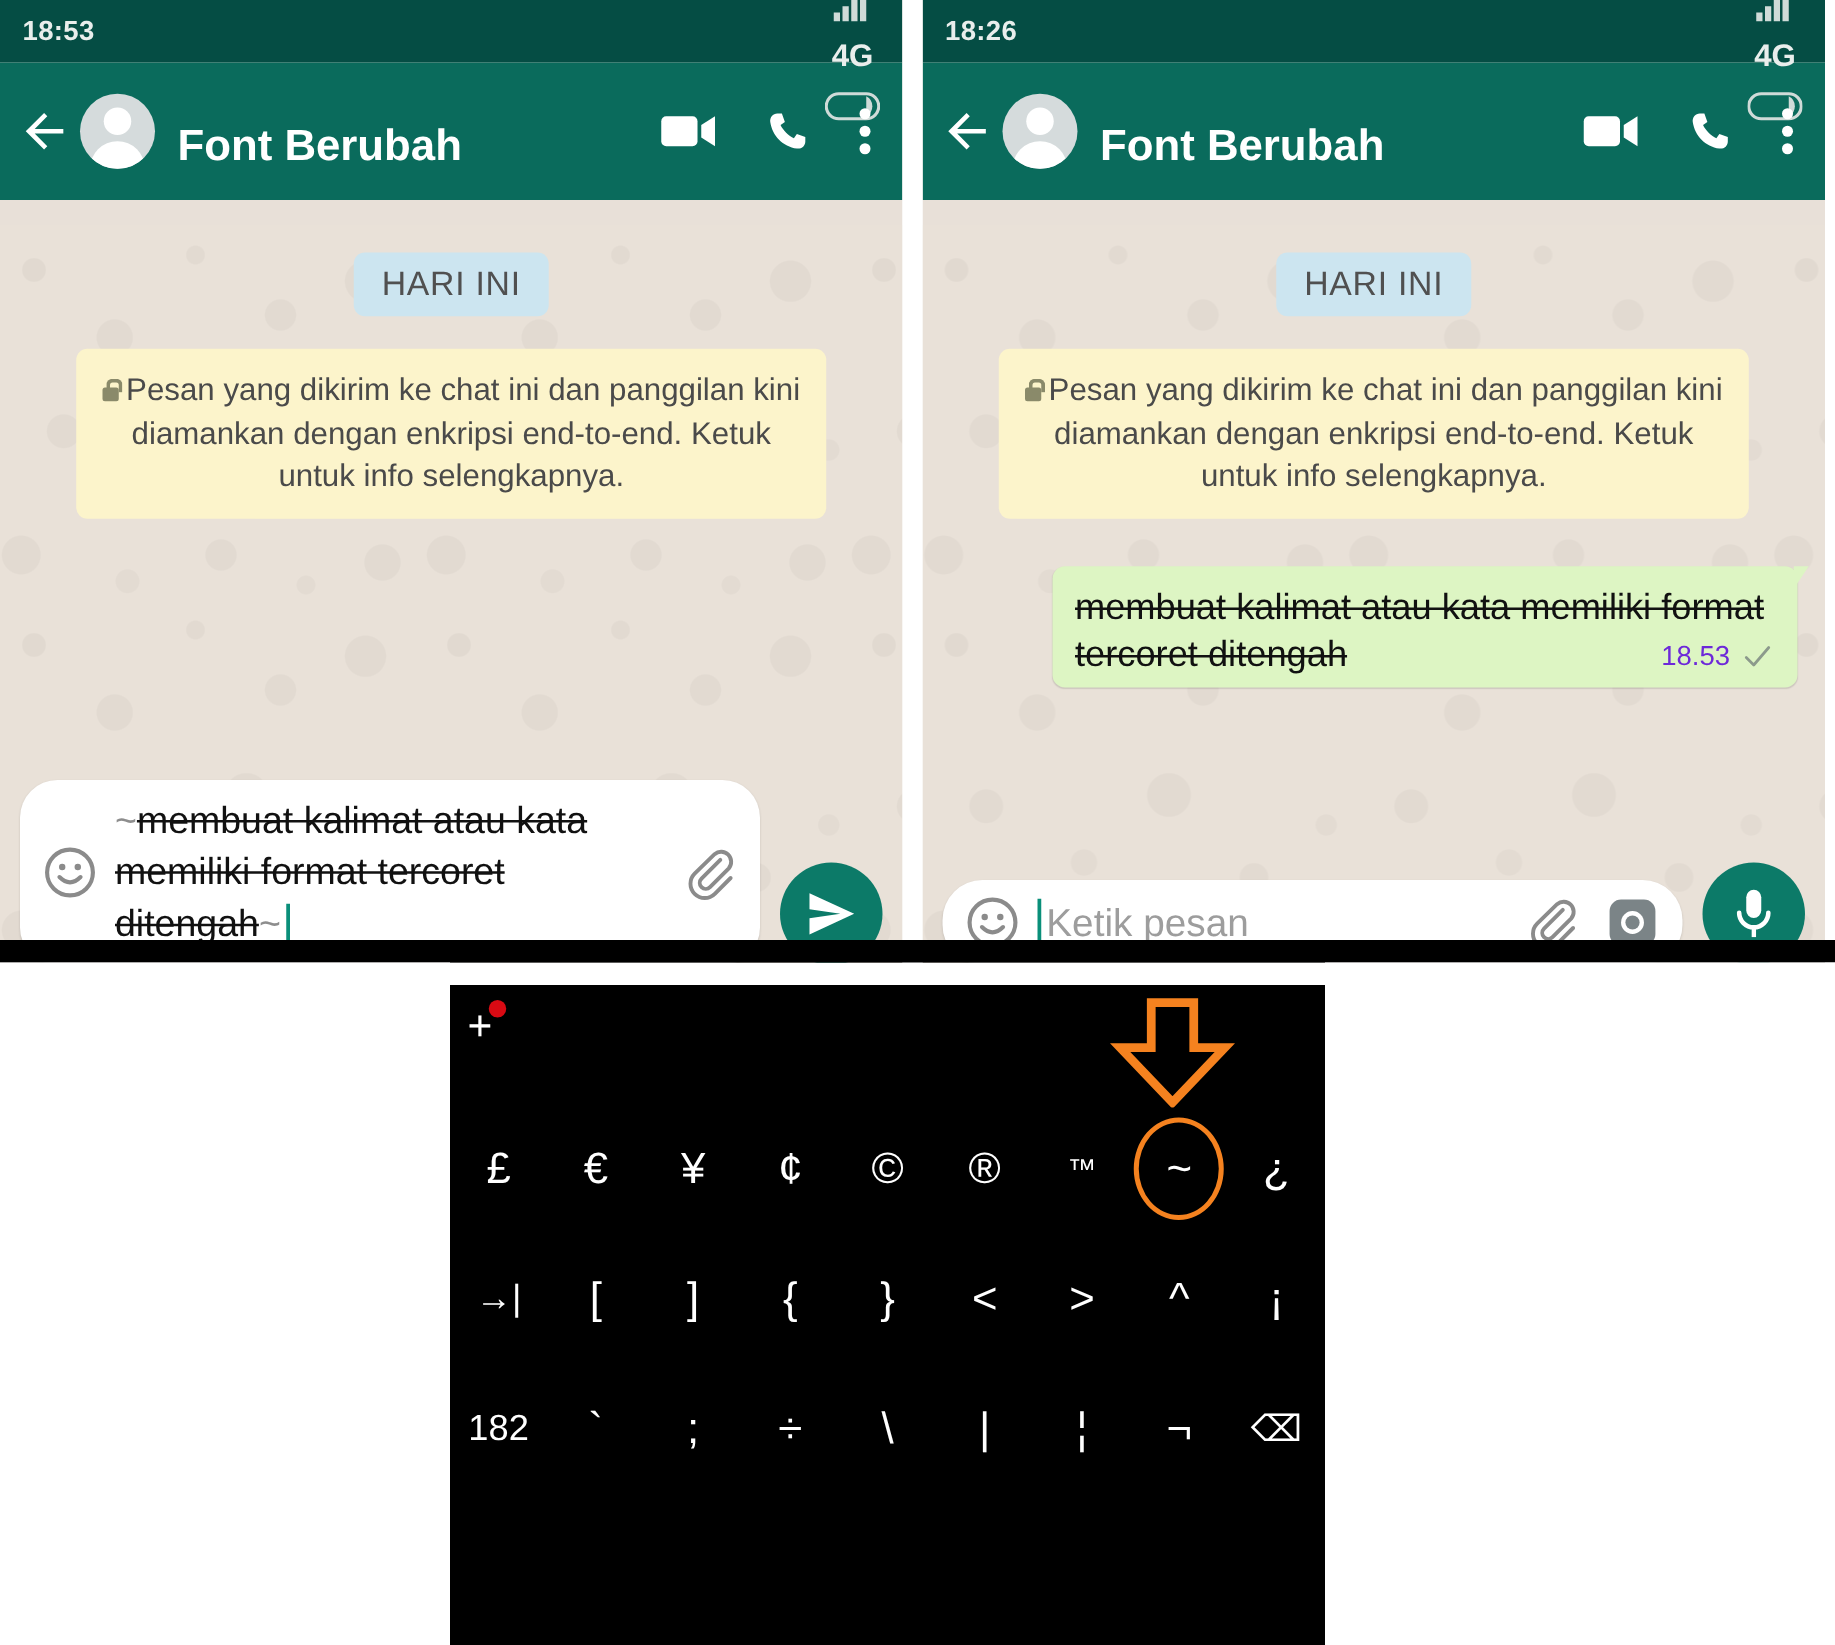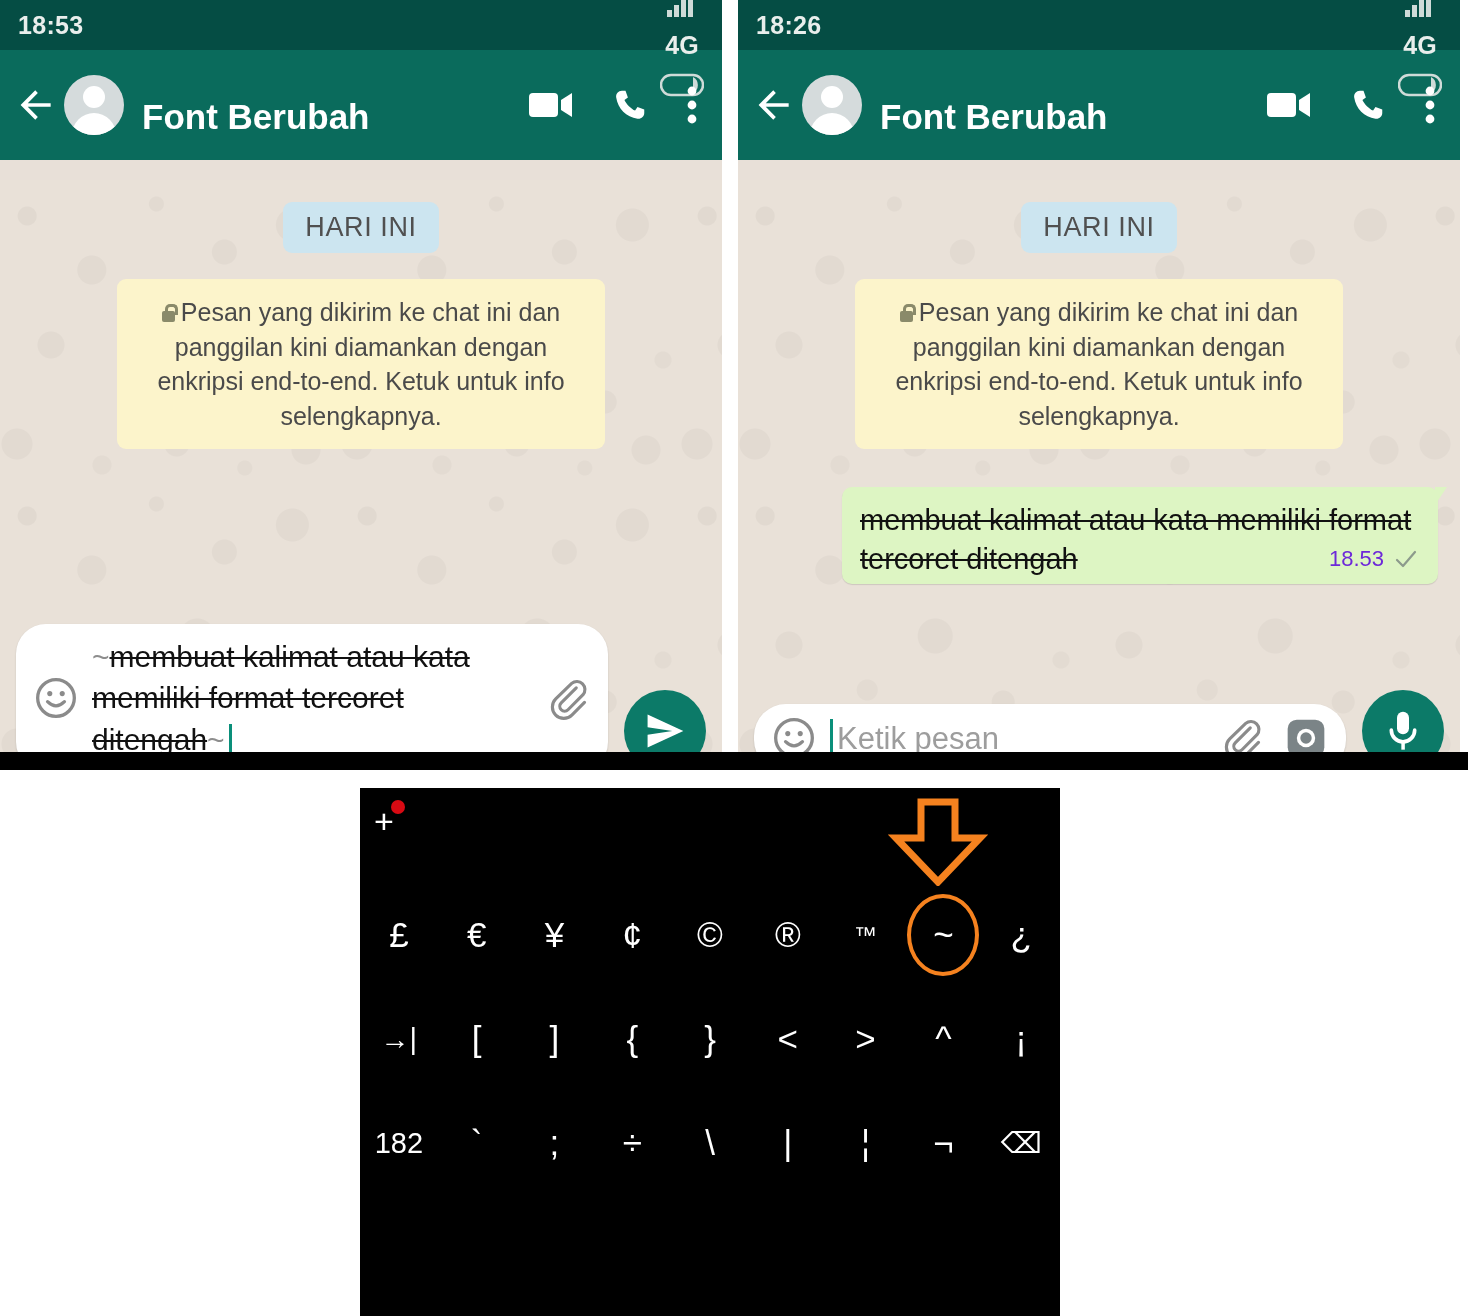--- a/index.html
+++ b/index.html
@@ -4,21 +4,21 @@
 <style>
   html,body{margin:0;padding:0;background:#ffffff;}
   body{width:1468px;height:1316px;font-family:"Liberation Sans",sans-serif;overflow:hidden;position:relative;}
 
   
   .phone{position:absolute;top:0;width:722px;height:770px;overflow:hidden;background:#E8E0D8;}
   #phone-left{left:0;}
   #phone-right{left:738px;}
 
   .statusbar{height:50px;background:#054D44;display:flex;align-items:center;padding:0 18px;box-sizing:border-box;}
-  .status-time{color:#e9eeec;font-size:25px;font-weight:bold;letter-spacing:.3px;}
+  .status-time{color:#e9eeec;font-size:22px;font-weight:bold;letter-spacing:.3px;}
   .status-right{margin-left:auto;display:flex;align-items:center;gap:13px;flex-direction:column;}
 
   .appbar{height:110px;background:#0A6B5C;display:flex;align-items:center;padding:0 14px;box-sizing:border-box;}
   .back-arrow{width:44px;height:44px;flex:none;}
   .avatar{width:60px;height:60px;border-radius:50%;background:#D5DBDC;margin-left:6px;flex:none;overflow:hidden;position:relative;}
   .avatar .head{position:absolute;width:22px;height:22px;border-radius:50%;background:#fff;left:19px;top:11px;}
   .avatar .body{position:absolute;width:44px;height:30px;border-radius:22px 22px 0 0;background:#fff;left:8px;top:38px;}
   .chat-title{color:#fff;font-size:35px;font-weight:bold;margin-left:18px;white-space:nowrap;margin-top:24px;}
   .appbar-actions{margin-left:auto;display:flex;align-items:center;gap:38px;padding-right:10px;}
 
@@ -39,21 +39,21 @@
       radial-gradient(circle at 30% 95%, rgba(0,0,0,.028) 0 9px, transparent 10px),
       radial-gradient(circle at 52% 88%, rgba(0,0,0,.03) 0 12px, transparent 13px),
       radial-gradient(circle at 72% 96%, rgba(0,0,0,.028) 0 7px, transparent 8px),
       radial-gradient(circle at 90% 90%, rgba(0,0,0,.03) 0 14px, transparent 15px);
     background-size:340px 300px,340px 300px,340px 300px,340px 300px,340px 300px,340px 300px,340px 300px,340px 300px,340px 300px,340px 300px,340px 300px,340px 300px,340px 300px,340px 300px,340px 300px;
     overflow:hidden;margin-top:20px;}
 
   .daychip{margin:22px auto 0;width:fit-content;background:#CCE5F0;color:#505050;
     font-size:27px;padding:10px 22px;border-radius:9px;letter-spacing:.6px;}
 
-  .encrypt-note{margin:26px auto 0;width:488px;background:#FCF4CB;color:#4a4a4a;
+  .encrypt-note{margin:26px auto 0;width:600px;background:#FCF4CB;color:#4a4a4a;
     font-size:25px;line-height:1.38;text-align:center;padding:16px 20px;border-radius:9px;box-sizing:border-box;}
   .lock{display:inline-block;width:13px;height:11px;background:#8a8a6a;border-radius:2px;position:relative;margin-right:6px;vertical-align:-1px;}
   .lock:before{content:"";position:absolute;left:3px;top:-7px;width:7px;height:8px;border:3px solid #8a8a6a;border-bottom:none;border-radius:5px 5px 0 0;}
 
   .bubble-out{margin:38px 22px 0 auto;width:fit-content;max-width:560px;background:#DDF5C3;
     border-radius:10px;padding:14px 18px 12px 18px;position:relative;box-shadow:0 1px 1px rgba(0,0,0,.12);}
   .bubble-out:after{content:"";position:absolute;right:-9px;top:0;border-width:0 0 18px 12px;border-style:solid;border-color:transparent transparent transparent #DDF5C3;}
   .bubble-text{font-size:29px;color:#111;line-height:1.33;text-decoration:line-through;text-decoration-thickness:2px;}
   .bubble-meta{display:flex;align-items:center;justify-content:flex-end;gap:8px;margin-top:-32px;margin-left:260px;}
   .bubble-time{font-size:22px;color:#6d28d9;}

